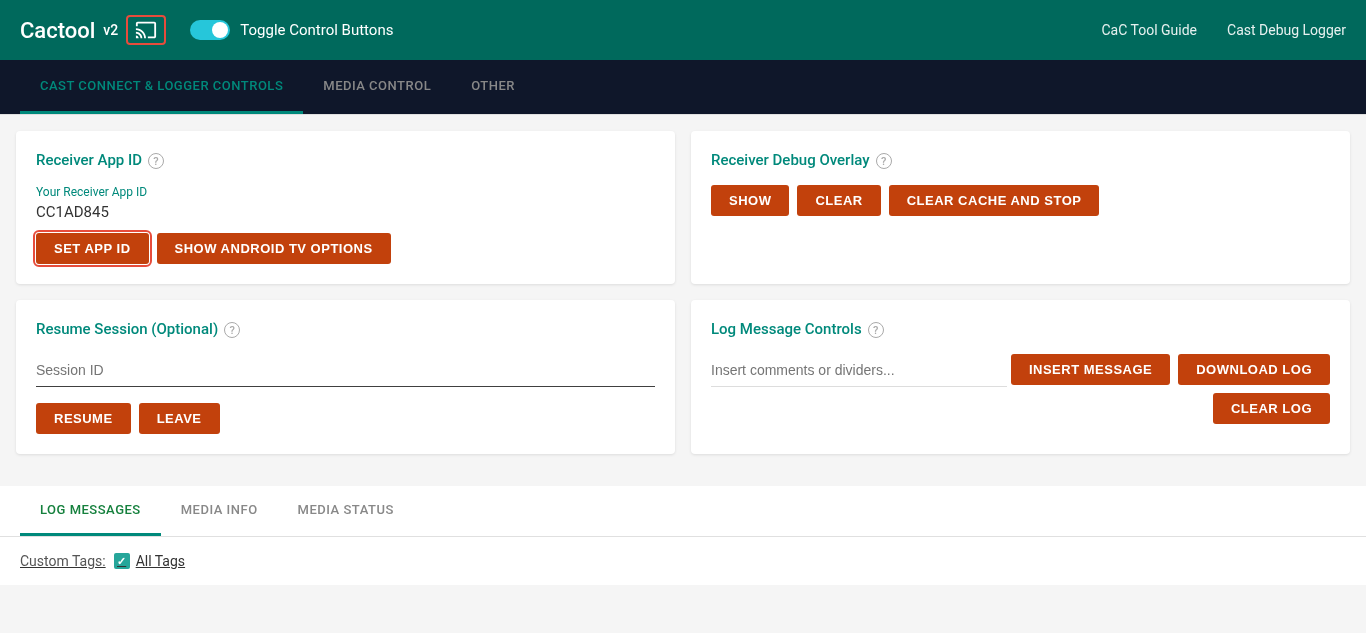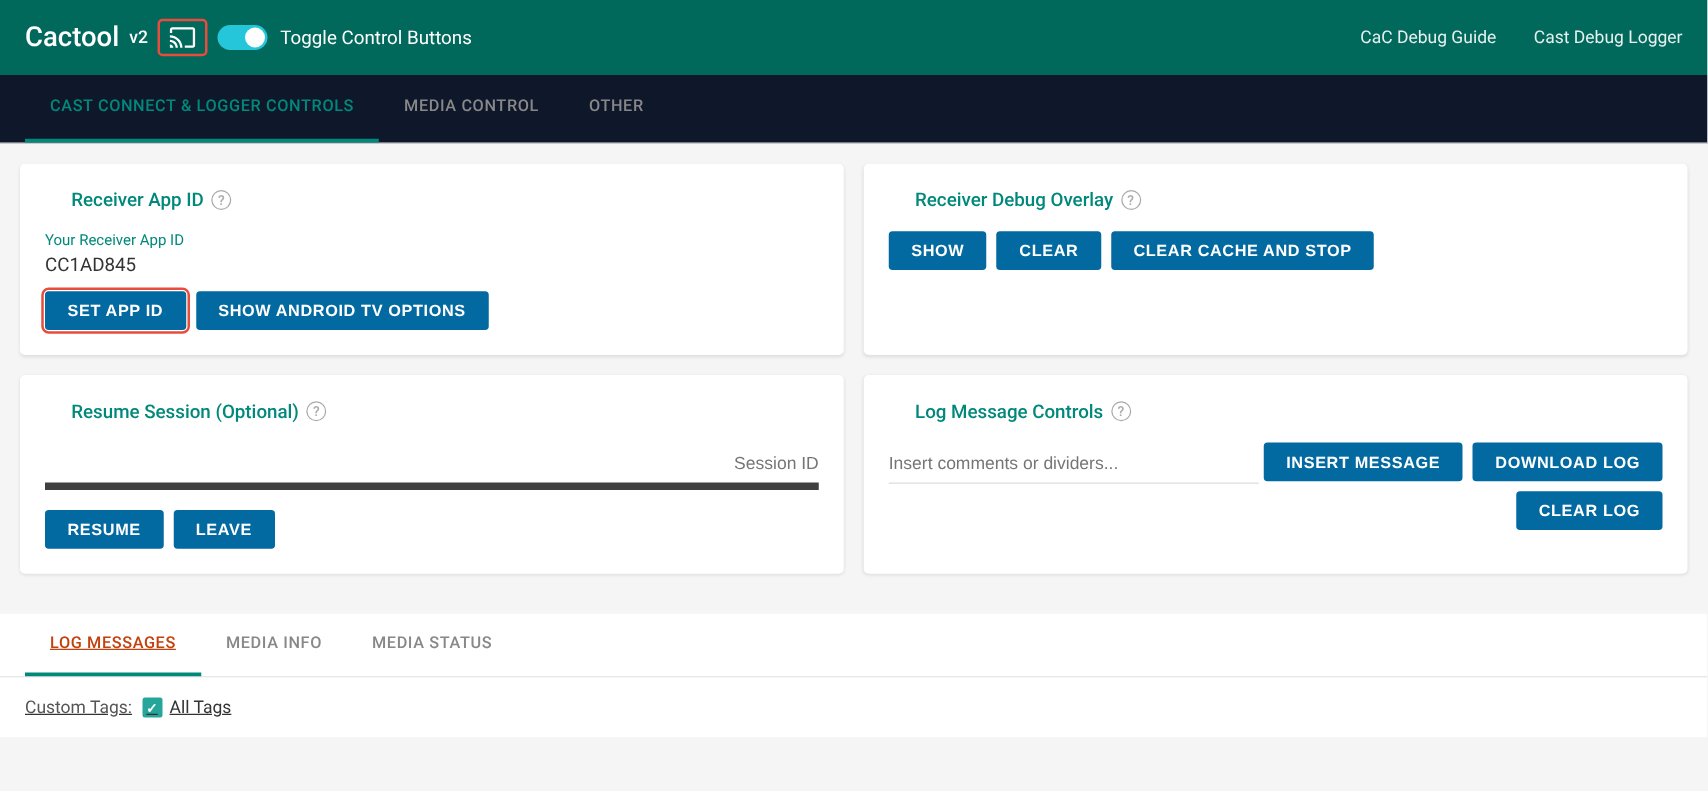--- a/index.html
+++ b/index.html
@@ -14,21 +14,21 @@
       padding: 0 20px;
       color: white;
     }
     .header-logo {
       display: flex;
       align-items: center;
       gap: 8px;
       font-size: 22px;
       font-weight: 500;
       color: white;
-      margin-right: 8px;
+      margin-right: 24px;
     }
     .header-logo .version {
       font-size: 14px;
       vertical-align: super;
     }
     .cast-icon-wrapper {
       border: 2px solid #e74c3c;
       border-radius: 4px;
       padding: 2px 4px;
       display: flex;
@@ -119,23 +119,22 @@
       flex: 1;
       box-shadow: 0 1px 3px rgba(0,0,0,0.1);
     }
 
     .card-title {
       color: #00897b;
       font-size: 15px;
       font-weight: 500;
       margin-bottom: 16px;
       display: flex;
-      align-items: center;
+      align-items: flex-end;
       gap: 6px;
-      margin-left: 21px;
     }
     .help-icon {
       width: 16px;
       height: 16px;
       border: 1px solid #aaa;
       border-radius: 50%;
       display: inline-flex;
       align-items: center;
       justify-content: center;
       font-size: 11px;
@@ -166,42 +165,41 @@
       padding: 8px 18px;
       border: none;
       border-radius: 3px;
       font-size: 13px;
       font-weight: 600;
       letter-spacing: 0.5px;
       cursor: pointer;
       text-transform: uppercase;
     }
     .btn-primary {
-      background: #0369a1;
+      background: #c2410c;
       color: white;
     }
 
     
     .btn-highlighted {
       outline: 2px solid #e74c3c;
       outline-offset: 1px;
     }
 
     
     .session-input {
       width: 100%;
       border: none;
-      border-bottom: 6px solid #404040;
+      border-bottom: 1px solid #404040;
       padding: 8px 0;
       font-size: 14px;
       color: #999;
       margin-bottom: 16px;
       outline: none;
       background: transparent;
-      text-align: right;
     }
 
     
     .log-input {
       width: 100%;
       border: none;
       border-bottom: 1px solid #ddd;
       padding: 8px 0;
       font-size: 14px;
       color: #999;
@@ -222,23 +220,22 @@
       padding: 16px 20px;
       font-size: 13px;
       font-weight: 500;
       color: #888;
       cursor: pointer;
       border-bottom: 3px solid transparent;
       letter-spacing: 0.5px;
       text-transform: uppercase;
     }
     .bottom-tab.active {
-      color: #c2410c;
+      color: #15803d;
       border-bottom-color: #00897b;
-      text-decoration: underline;
     }
 
     
     .custom-tags-section {
       padding: 16px 20px;
       display: flex;
       align-items: center;
       gap: 8px;
       background: white;
       text-decoration: underline;
@@ -306,21 +303,21 @@
       </svg>
     </div>
   </div>
 
   <div class="header-toggle">
     <div class="toggle-switch"></div>
     <span class="toggle-label">Toggle Control Buttons</span>
   </div>
 
   <div class="header-links">
-    <span class="header-link">CaC Debug Guide</span>
+    <span class="header-link">CaC Tool Guide</span>
     <span class="header-link">Cast Debug Logger</span>
   </div>
 </header>
 
 <nav class="nav-tabs">
   <div class="nav-tab active">CAST CONNECT &amp; LOGGER CONTROLS</div>
   <div class="nav-tab">MEDIA CONTROL</div>
   <div class="nav-tab">OTHER</div>
 </nav>
 

